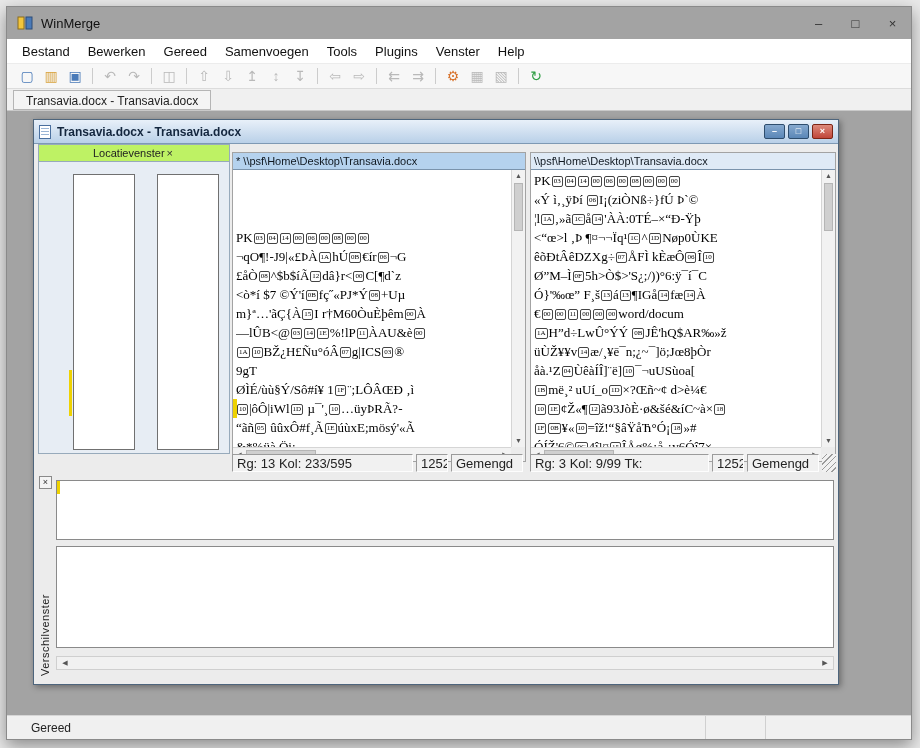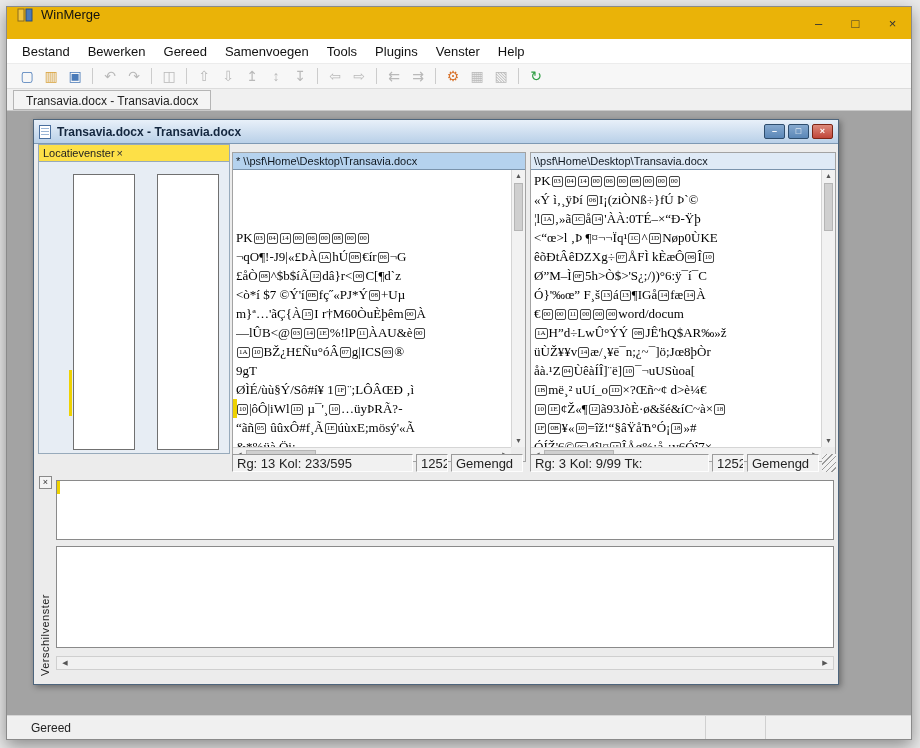--- a/index.html
+++ b/index.html
@@ -1,21 +1,21 @@
 <!DOCTYPE html>
 <html style="--accent_titlebar: #b9d0e8; --pane_header_active: #b5d2ee; --pane_header_inactive: #dfeaf6; --diff_marker: #eed202; --mdi_background: #a3a3a3; --child_button: #5b87b7; --child_close_button: #c0463a;"><head>
 <meta charset="utf-8">
 <style>
   *{box-sizing:border-box;margin:0;padding:0}
   html,body{width:920px;height:748px}
   body{font-family:"Liberation Sans",sans-serif;background:#e9e9e9;overflow:hidden}
   .screen{position:relative;width:920px;height:748px}
   .win{position:absolute;left:6px;top:6px;width:906px;height:734px;background:#f0f0f0;border:1px solid #8a8a8a;box-shadow:0 6px 16px rgba(0,0,0,.4)}
   
-  .titlebar{height:32px;background:#eab308;display:flex;align-items:flex-start;padding-left:10px}
+  .titlebar{height:32px;background:#a3a3a3;display:flex;align-items:center;padding-left:10px}
   .applogo{display:inline-flex;margin-right:8px}
   .apptitle{font-size:13px;color:#111}
   .caption-btns{margin-left:auto;display:flex;height:100%}
   .cap{width:37px;height:100%;display:flex;align-items:center;justify-content:center;font-size:13px;color:#333}
   
   .menubar{height:24px;background:#fff;display:flex;align-items:center;padding-left:6px;font-size:13px;color:#111}
   .menu-item{padding:3px 9px}
   
   .toolbar{height:26px;background:#f7f7f7;border-top:1px solid #ececec;border-bottom:1px solid #dcdcdc;display:flex;align-items:center;padding-left:8px}
   .tb-btn{width:24px;height:22px;display:flex;align-items:center;justify-content:center;font-size:14px;color:#8a8a8a}
@@ -28,21 +28,21 @@
   .mdi{position:absolute;left:0;right:0;top:104px;bottom:24px;background:var(--mdi_background,#a3a3a3);overflow:hidden}
   .child{position:absolute;left:26px;top:8px;width:806px;height:566px;background:#ececec;border:1px solid #4e657c;box-shadow:2px 2px 6px rgba(0,0,0,.35)}
   .childbar{position:absolute;left:0;right:0;top:0;height:24px;background:linear-gradient(#e8f0f9,var(--accent_titlebar,#b9d0e8));border-bottom:1px solid #7e99b4;display:flex;align-items:center;padding:0 5px;font-size:12px;font-weight:bold;color:#13263e}
   .docicon{display:inline-flex;margin-right:6px}
   .childbtns{margin-left:auto;display:flex}
   .cb{width:21px;height:15px;margin-left:3px;border:1px solid #2e4d6d;border-radius:2px;color:#fff;font-size:9px;line-height:12px;text-align:center;background:linear-gradient(#86a9cf,var(--child_button,#5b87b7))}
   .cb.cls{background:linear-gradient(#dd8a7c,var(--child_close_button,#c0463a));border-color:#7c2516}
   .childbody{position:absolute;top:24px;left:2px;right:2px;bottom:2px;background:#ececec}
   
   .locpane{position:absolute;left:2px;top:0;width:192px;height:310px;border:1px solid #97aabb;background:#e7edf4}
-  .locheader{height:17px;background:#fde047;border-bottom:1px solid #97aabb;display:flex;align-items:center;justify-content:flex-start;padding:0 4px;font-size:11px;color:#222}
+  .locheader{height:17px;background:#bef264;border-bottom:1px solid #97aabb;display:flex;align-items:center;justify-content:center;padding:0 4px;font-size:11px;color:#222}
   .xplain{font-size:11px;color:#333;padding:0 2px}
   .loccontent{position:absolute;top:17px;left:0;right:0;bottom:0}
   .locbar{position:absolute;top:12px;height:276px;width:62px;background:#fff;border:1px solid #707070}
   .locmarker{position:absolute;left:30px;top:208px;width:3px;height:46px;background:var(--diff_marker,#eed202)}
   
   .pane{position:absolute;top:8px;height:310px;display:grid;grid-template-rows:17px 1fr 14px;grid-template-columns:1fr 14px;border:1px solid #a3a3a3;background:#fff}
   .pane.leftp{left:196px;width:294px}
   .pane.rightp{left:494px;width:306px}
   .pane-header{grid-column:1/3;font-size:11px;padding:2px 3px;white-space:nowrap;overflow:hidden;border-bottom:1px solid #7a93ac;color:#101820}
   .pane-header.active{background:var(--pane_header_active,#b5d2ee)}

